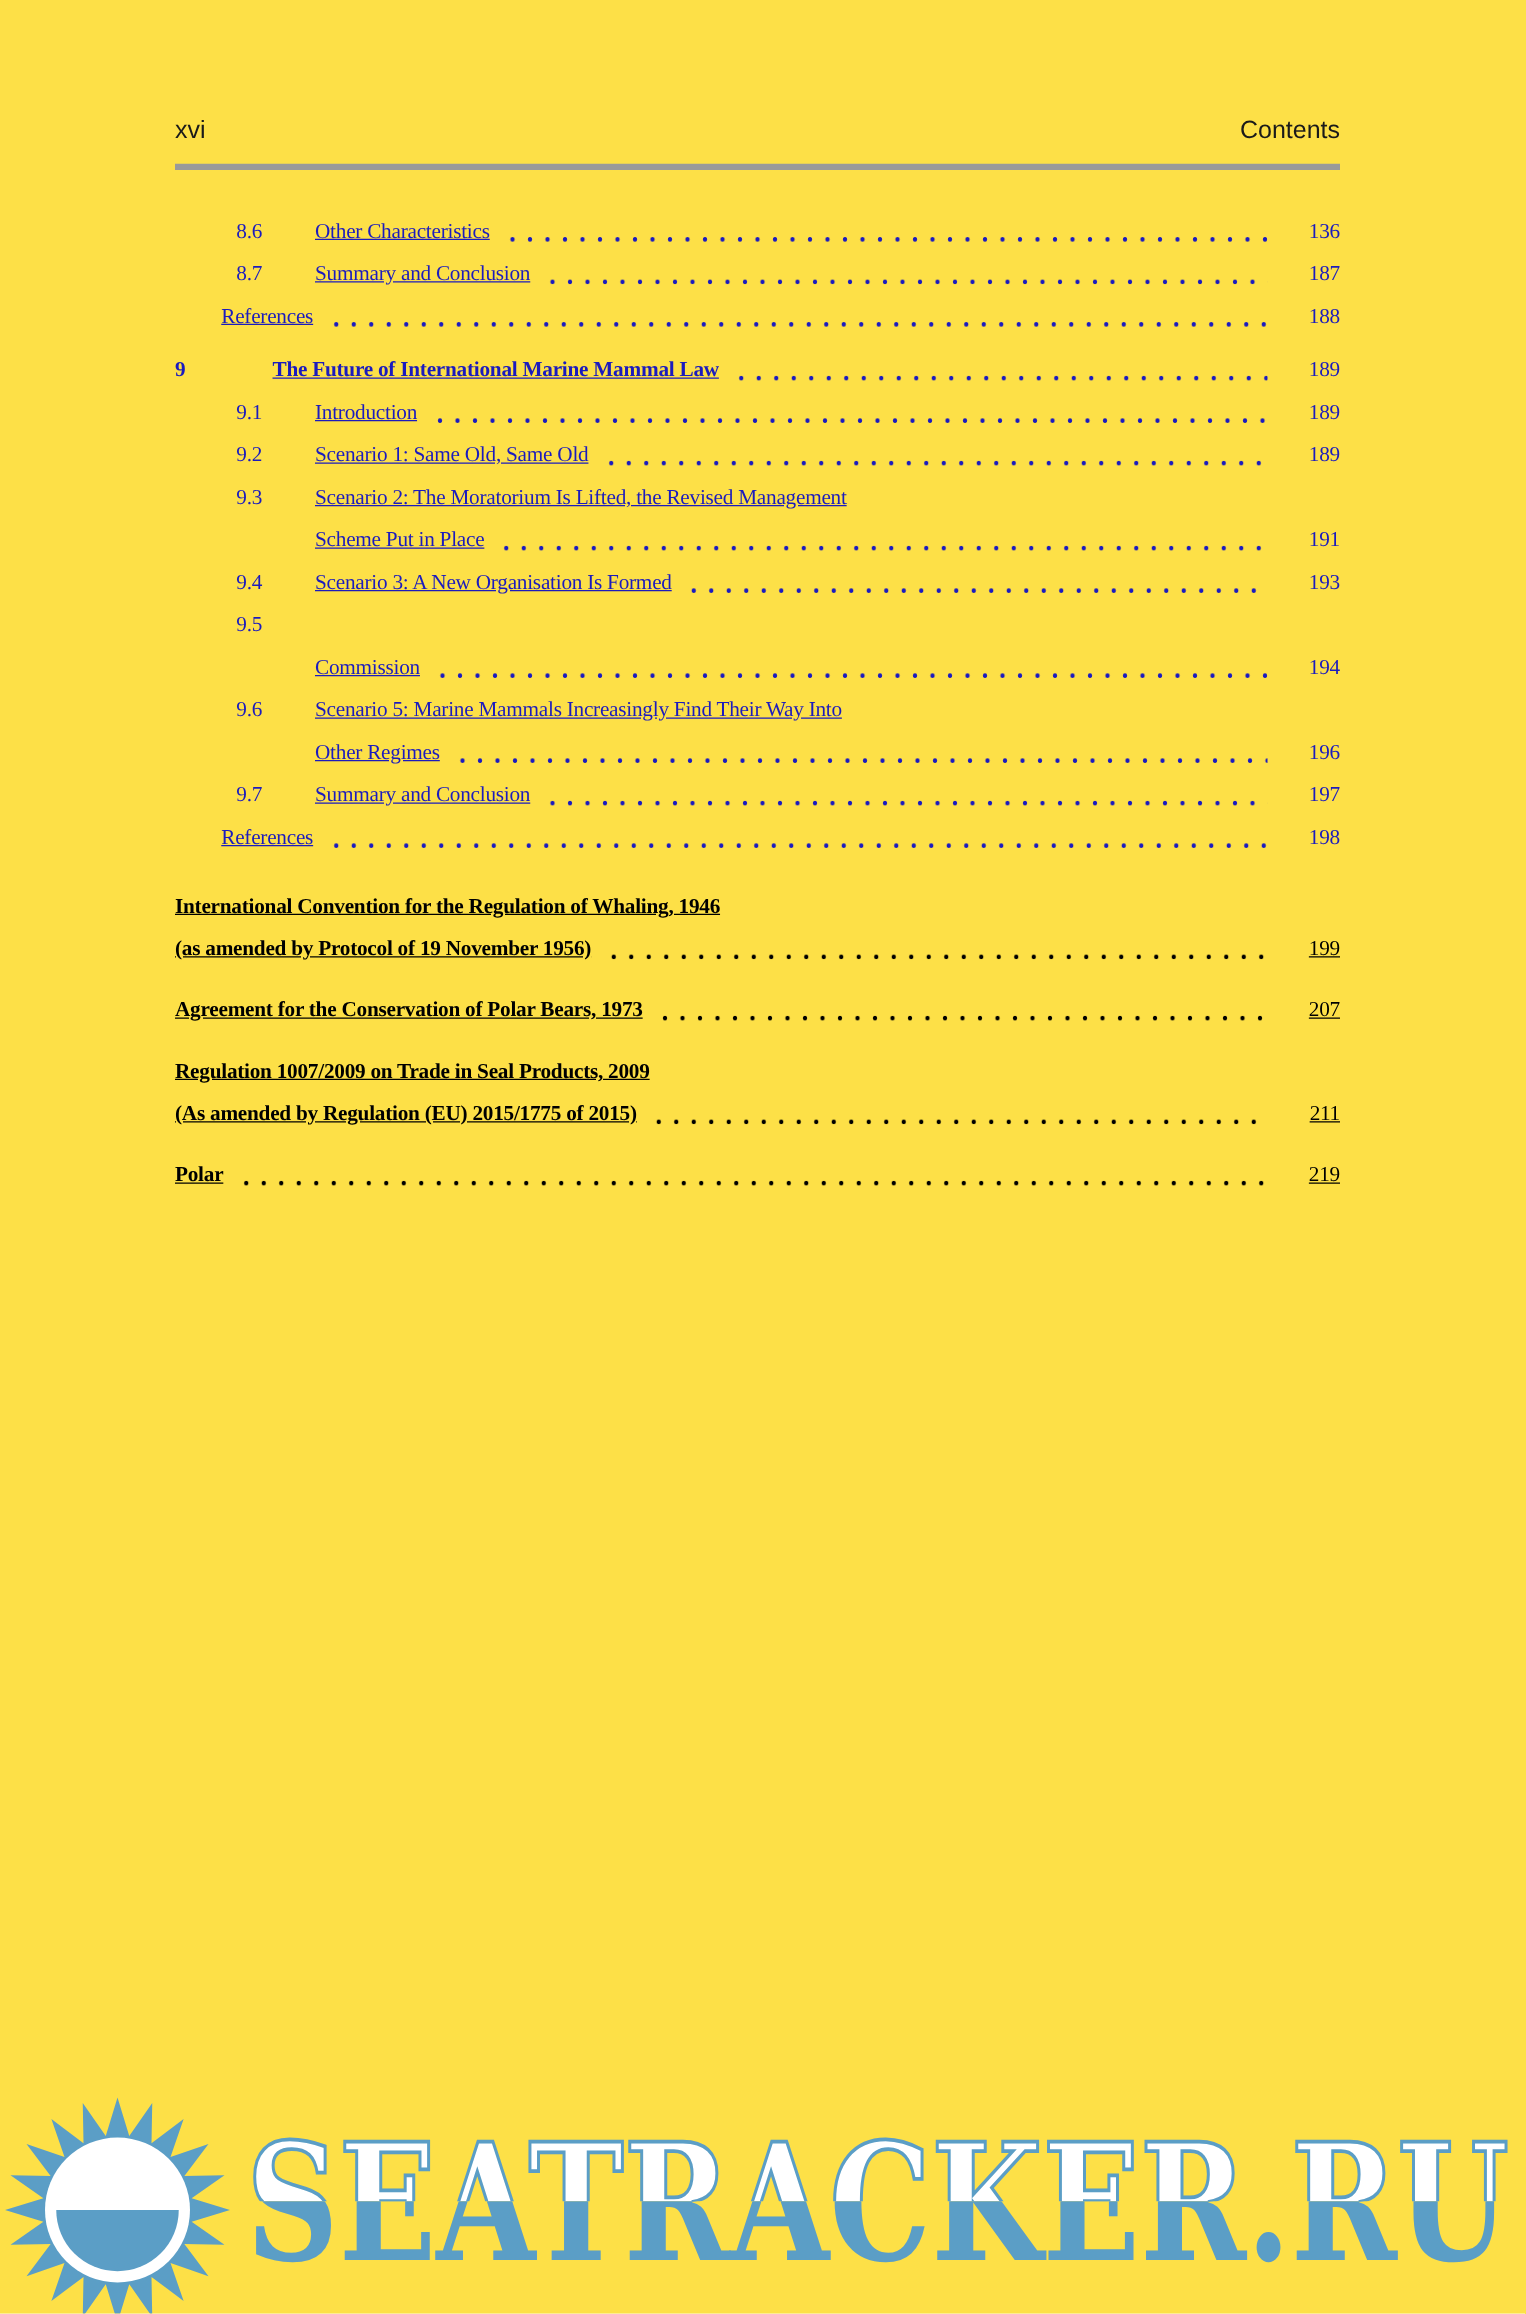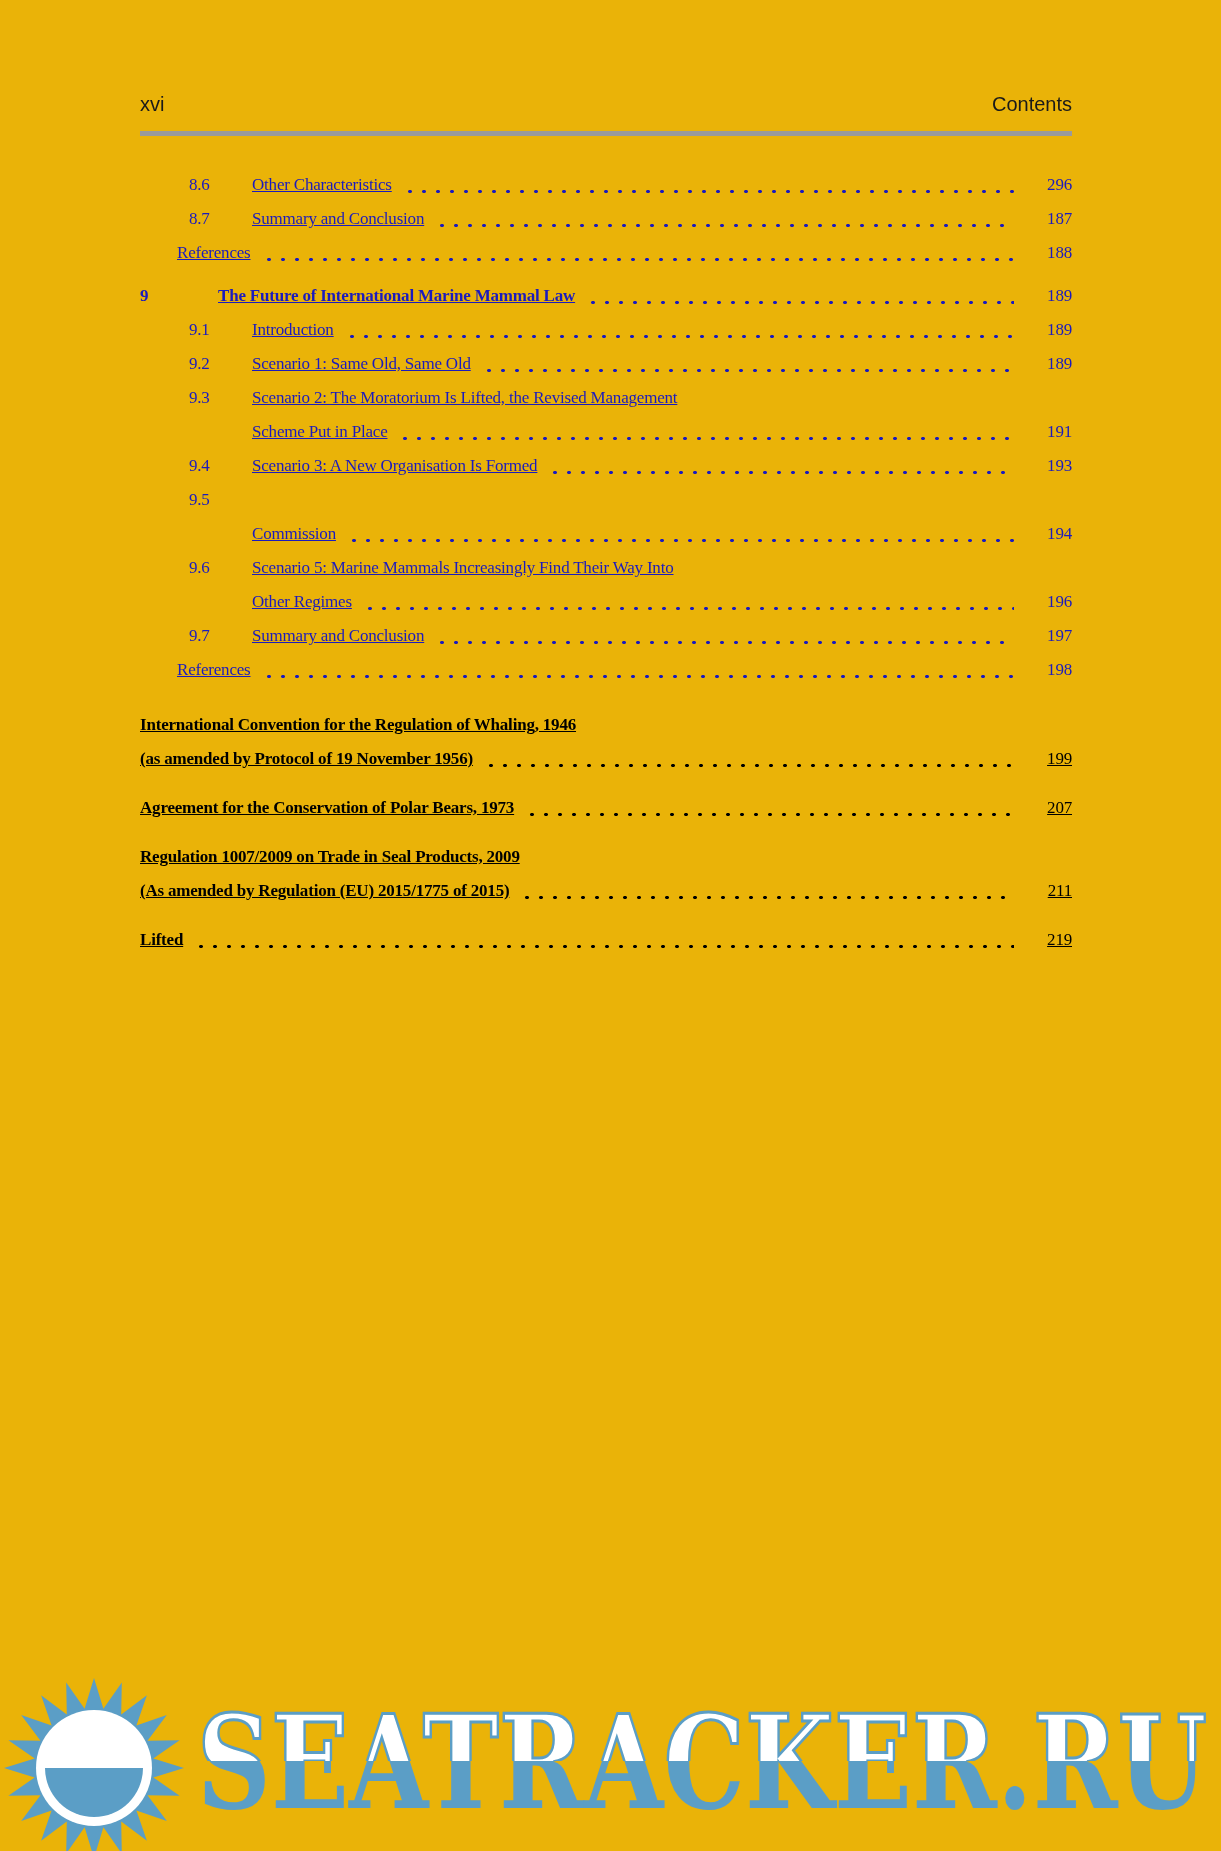--- a/index.html
+++ b/index.html
@@ -1,20 +1,20 @@
 <!DOCTYPE html>
 <html><head>
 <meta charset="utf-8">
 <style>
   html, body { margin: 0; padding: 0; background: #ffffff; }
   .screen {
     position: relative;
     width: 1221px;
     height: 1851px;
-    background: #eab308;
+    background: #fde047;
     overflow: hidden;
     font-family: "Liberation Serif", "DejaVu Serif", serif;
   }
   .content {
     position: absolute;
     left: 140px;
     top: 0;
     width: 932px;
   }
   
@@ -104,21 +104,21 @@
       <span>xvi</span>
       <span>Contents</span>
     </div>
     <div class="rule"></div>
 
     <div class="toc">
         <div class="row sub">
           <span class="num">8.6</span>
           <span class="txt">Other Characteristics</span>
           <span class="leader"></span>
-          <span class="pg">296</span>
+          <span class="pg">136</span>
         </div>
         <div class="row sub">
           <span class="num">8.7</span>
           <span class="txt">Summary and Conclusion</span>
           <span class="leader"></span>
           <span class="pg">187</span>
         </div>
         <div class="row refs">
           <span class="txt">References</span>
           <span class="leader"></span>
@@ -210,21 +210,21 @@
             <span class="txt">Regulation 1007/2009 on Trade in Seal Products, 2009</span>
           </div>
           <div class="row bm">
             <span class="txt">(As amended by Regulation (EU) 2015/1775 of 2015)</span>
             <span class="leader"></span>
             <span class="pg">211</span>
           </div>
         </div>
         <div class="bm-entry">
           <div class="row bm">
-            <span class="txt">Lifted</span>
+            <span class="txt">Polar</span>
             <span class="leader"></span>
             <span class="pg">219</span>
           </div>
         </div>
       </div>
   </div>
 
   <svg class="watermark" viewBox="0 0 1221 175" xmlns="http://www.w3.org/2000/svg" aria-hidden="true">
 
     <g>

